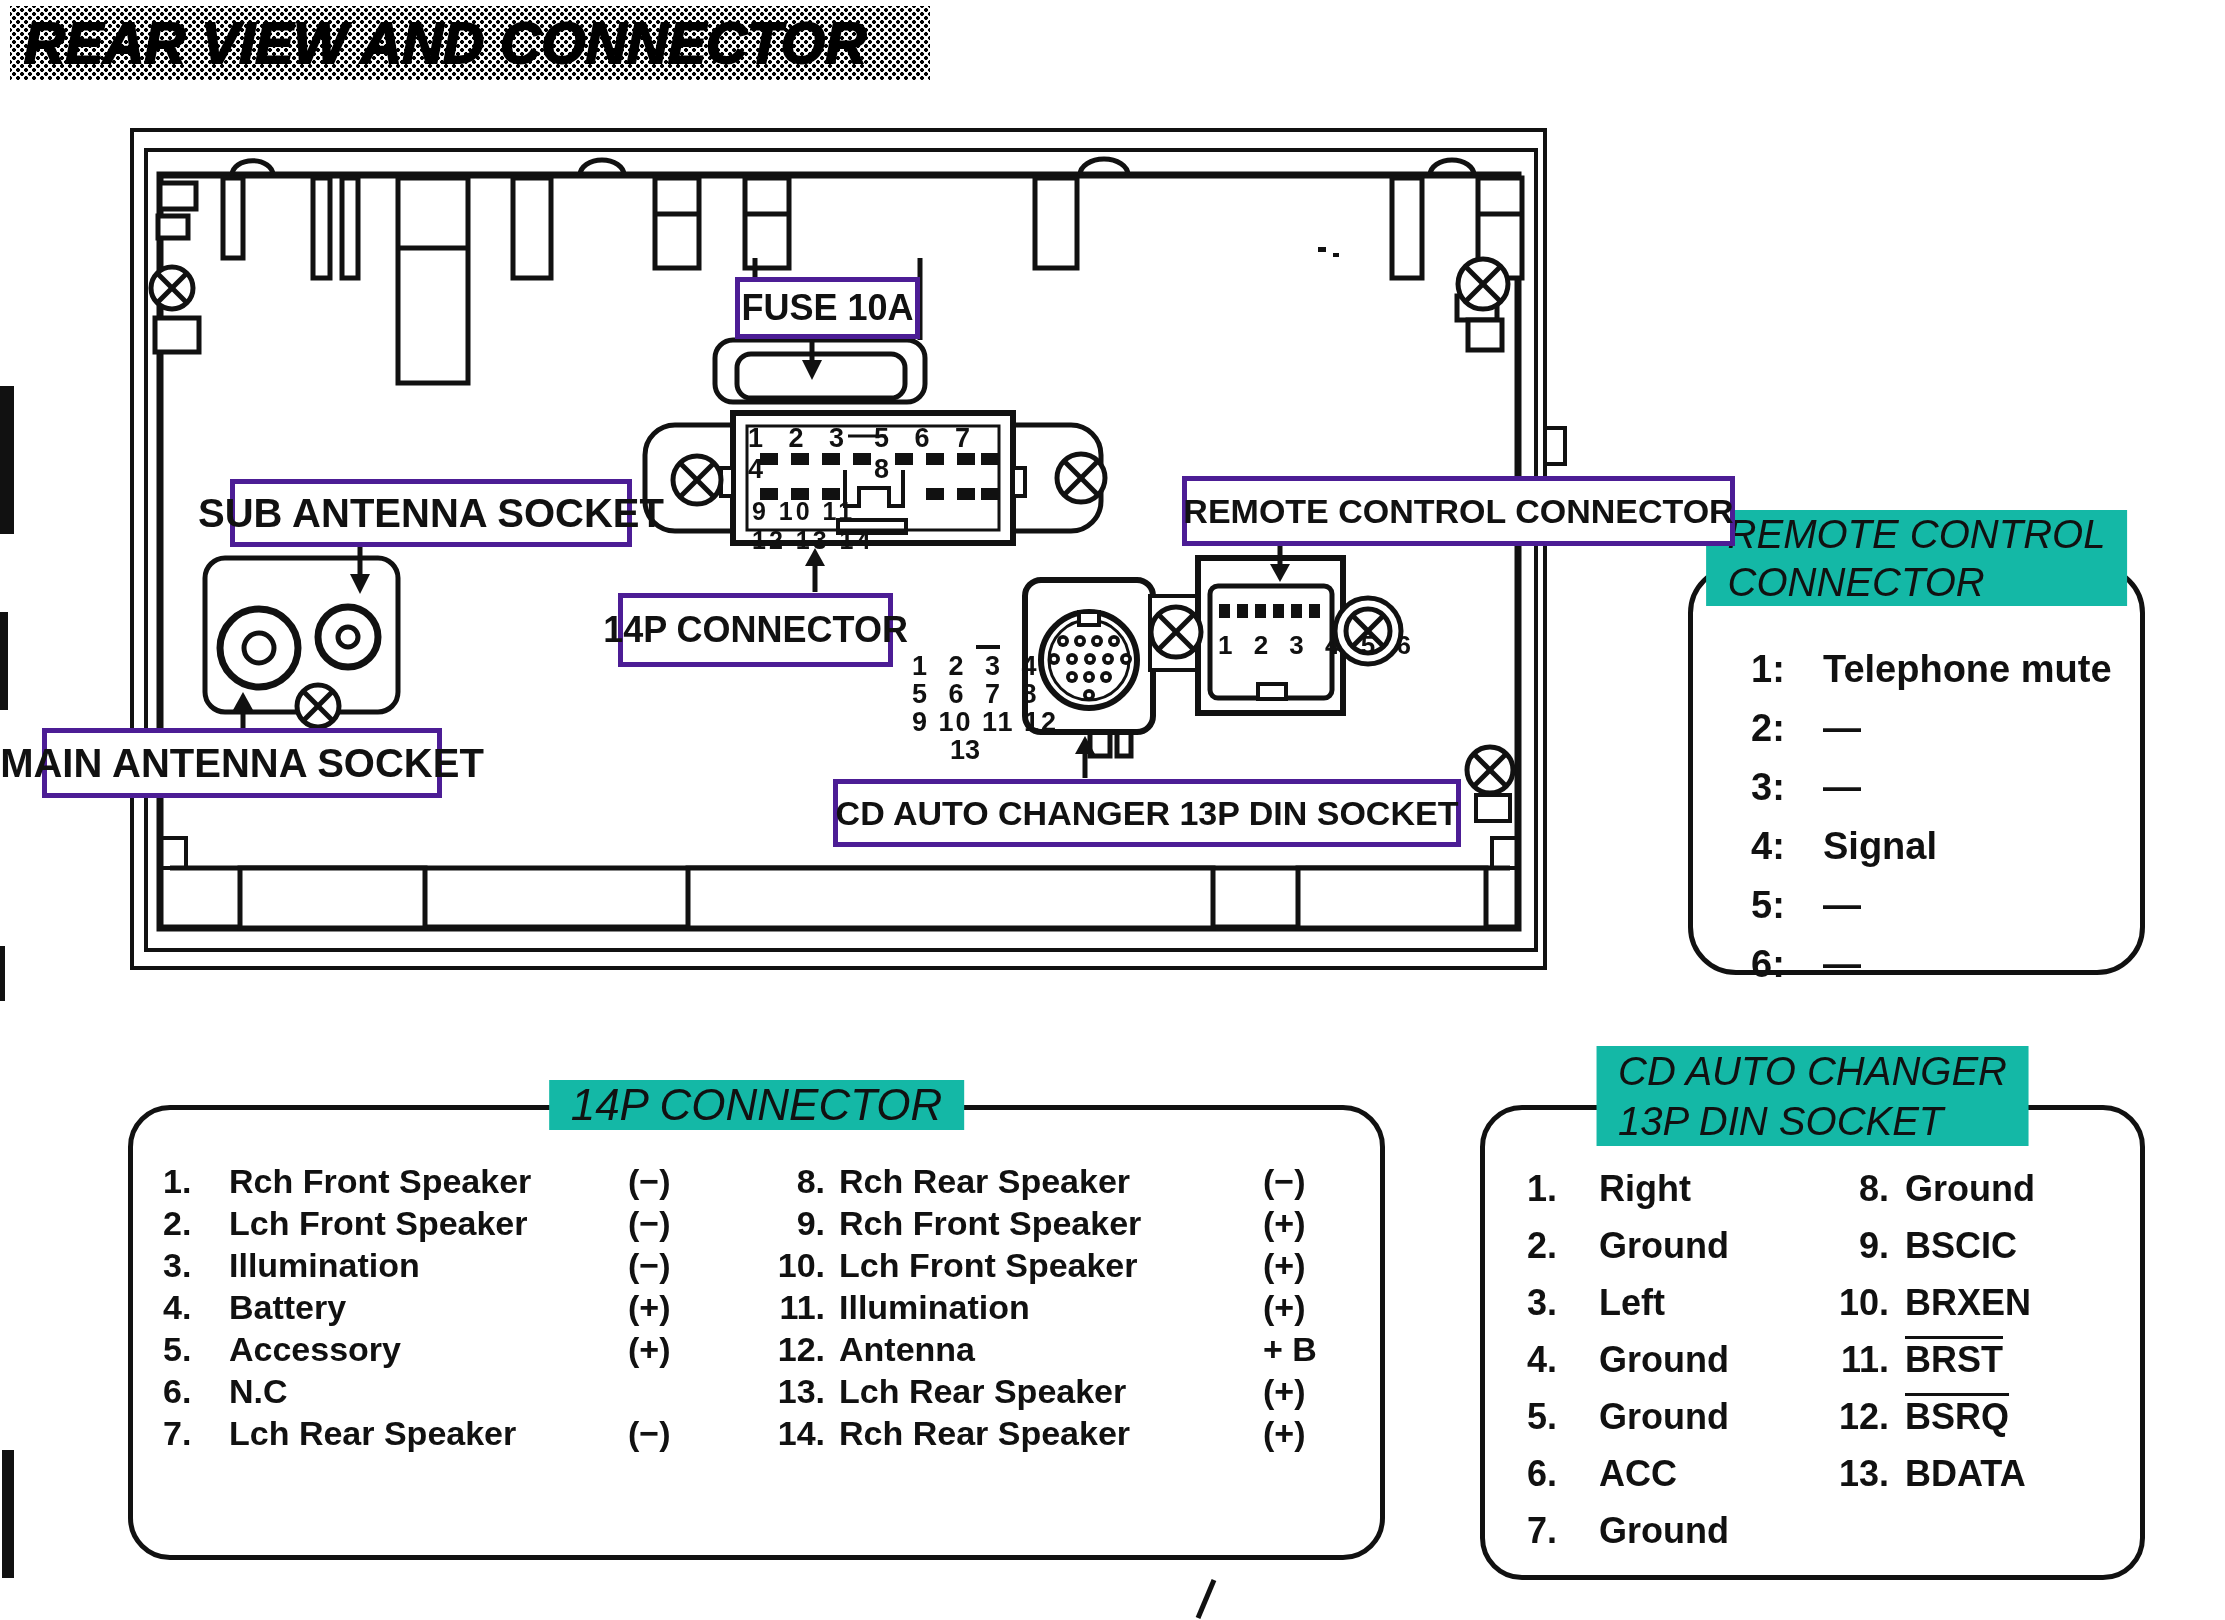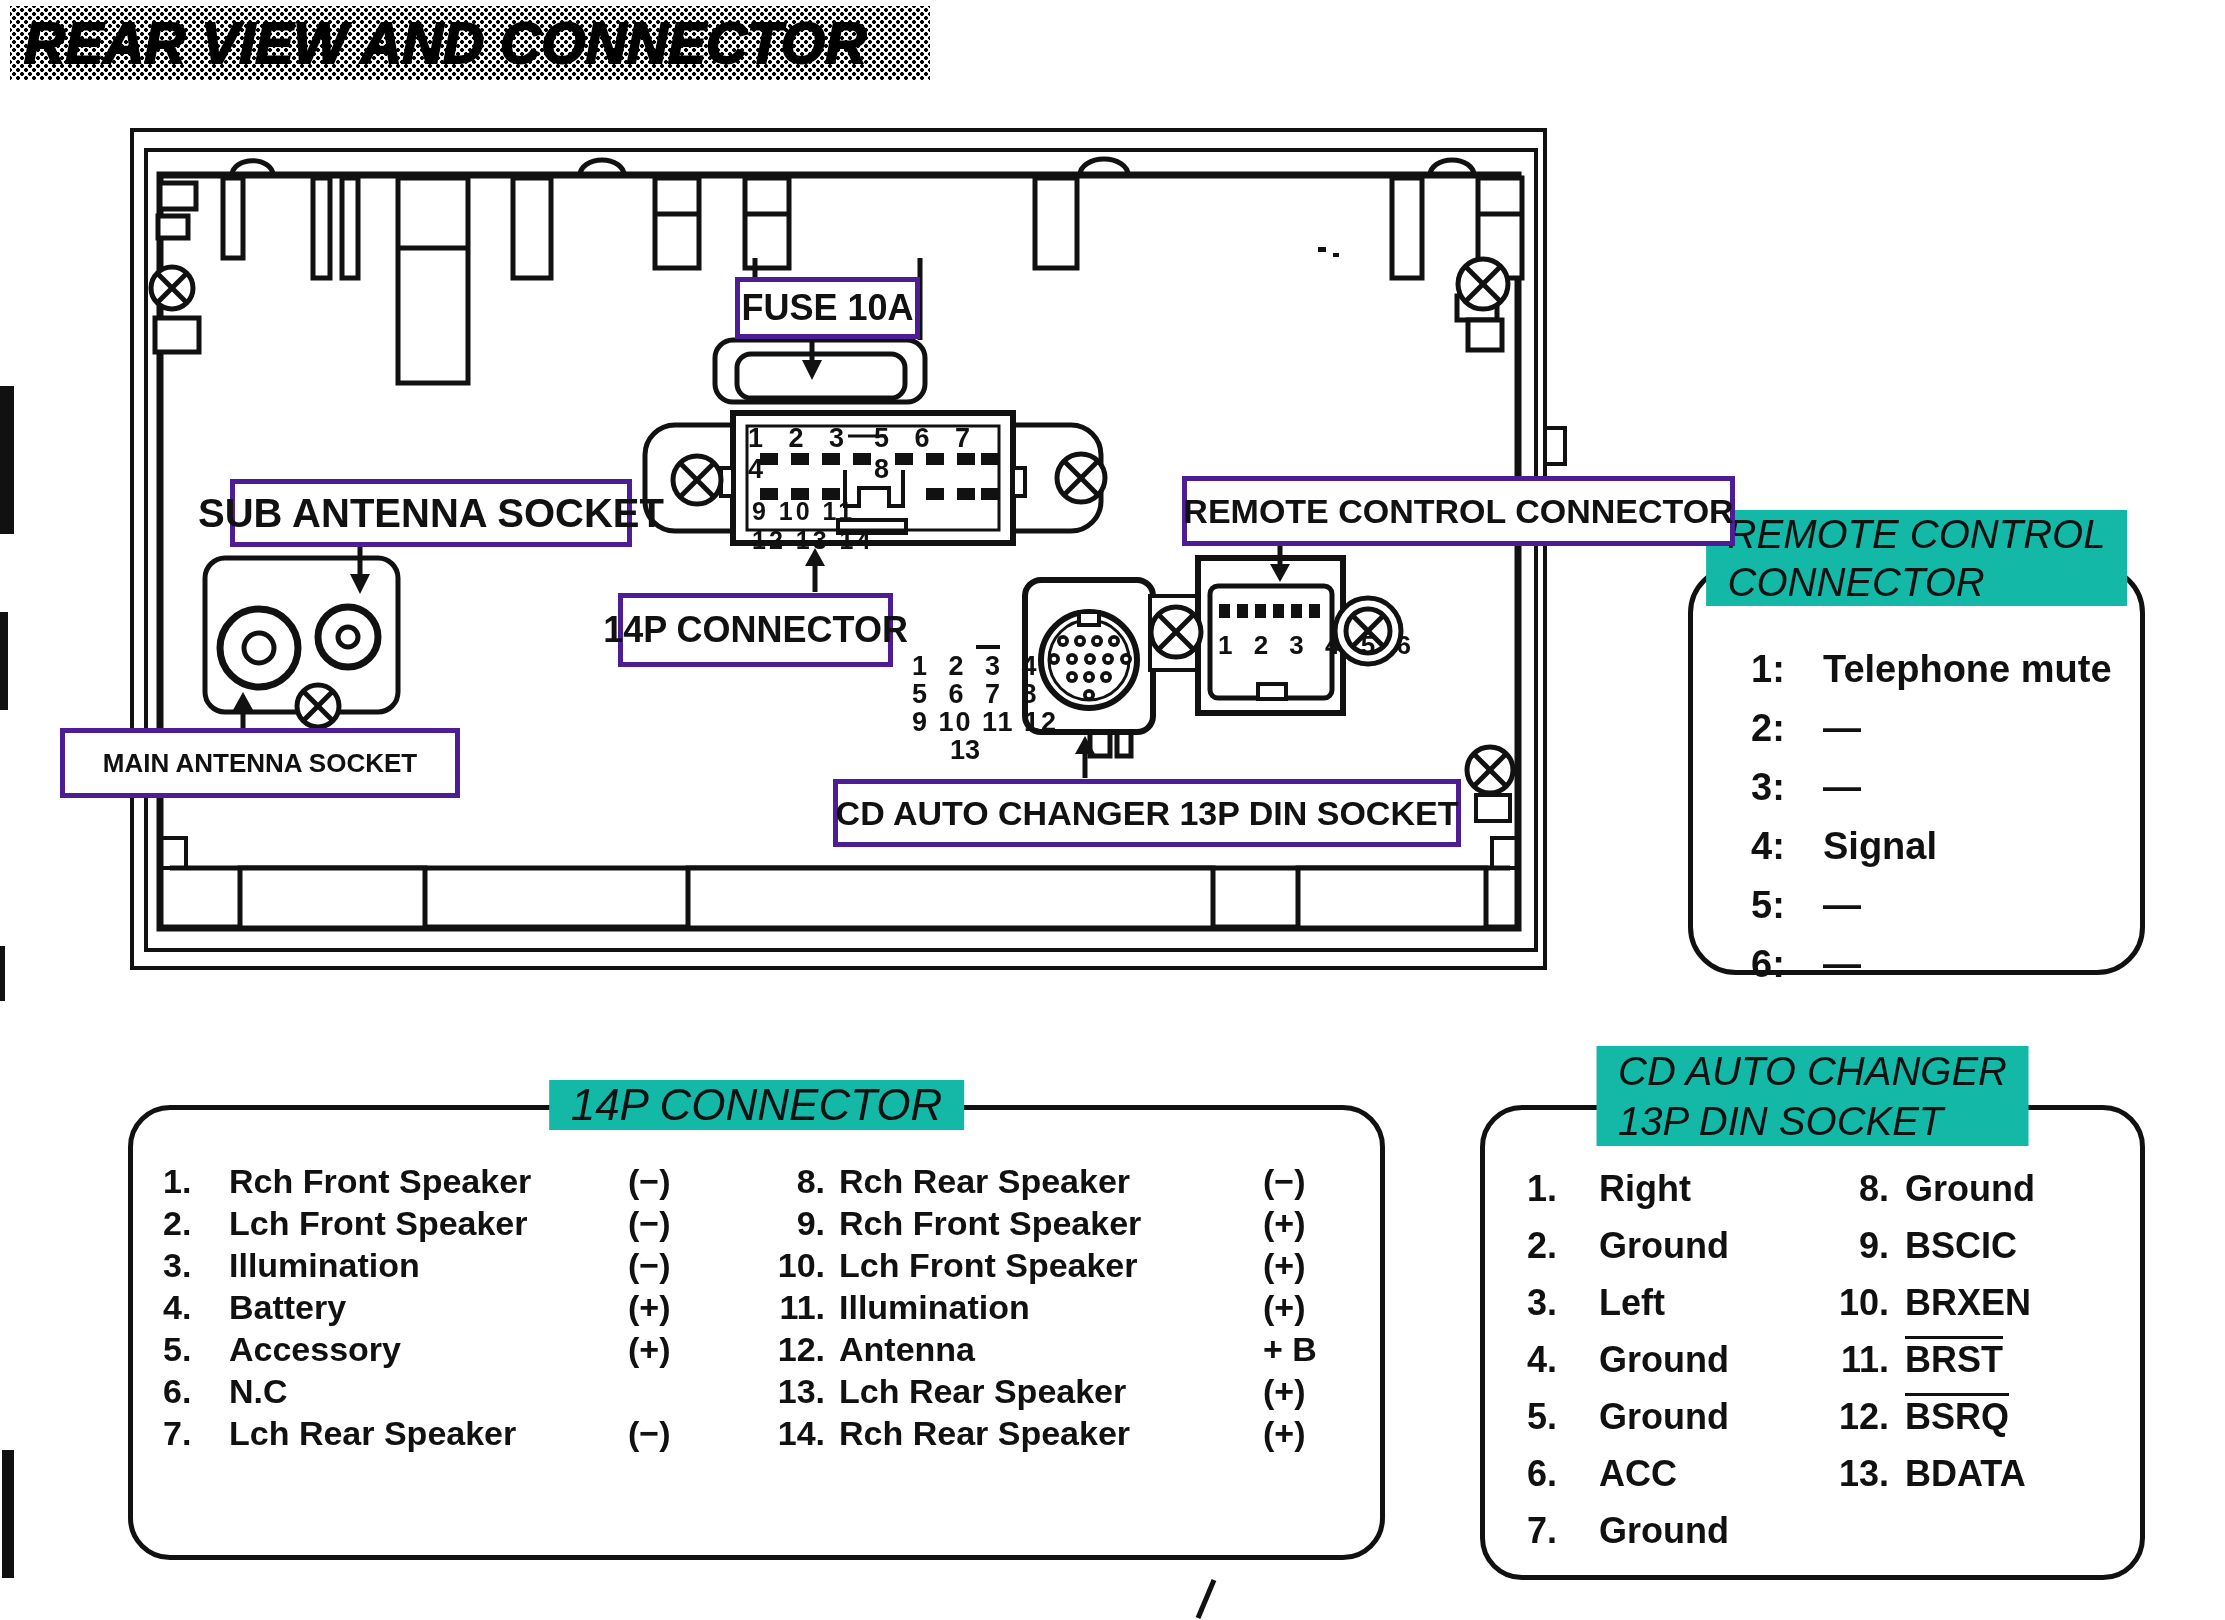--- a/index.html
+++ b/index.html
@@ -255,21 +255,21 @@
       <rect x="1333" y="253" width="6" height="4"></rect>
     </g>
     <line x1="1198" y1="1618" x2="1214" y2="1580" stroke-width="5"></line>
   </g>
 </svg>
 
 <div class="abs page-title">REAR VIEW AND CONNECTOR</div>
 
 <div class="abs dlabel" style="left:735px;top:277px;width:175px;height:52px;font-size:36px;">FUSE 10A</div>
 <div class="abs dlabel" style="left:230px;top:479px;width:392px;height:58px;font-size:40px;">SUB ANTENNA SOCKET</div>
-<div class="abs dlabel" style="left:60px;top:728px;width:390px;height:60px;font-size:26px;">MAIN ANTENNA SOCKET</div>
+<div class="abs dlabel" style="left:42px;top:728px;width:390px;height:60px;font-size:40px;">MAIN ANTENNA SOCKET</div>
 <div class="abs dlabel" style="left:618px;top:593px;width:265px;height:64px;font-size:36px;">14P CONNECTOR</div>
 <div class="abs dlabel" style="left:1182px;top:476px;width:543px;height:60px;font-size:34px;">REMOTE CONTROL CONNECTOR</div>
 <div class="abs dlabel" style="left:833px;top:779px;width:618px;height:58px;font-size:34px;">CD AUTO CHANGER 13P DIN SOCKET</div>
 
 <div class="abs pins-text" style="left:748px;top:423px;width:252px;display:flex;justify-content:space-between;font-size:27px;">
   <span style="letter-spacing:9px;">1 2 3 4</span>
   <span style="letter-spacing:9px;">5 6 7 8</span>
 </div>
 <div class="abs pins-text" style="left:752px;top:497px;width:244px;display:flex;justify-content:space-between;font-size:25px;flex-direction:column;">
   <span style="letter-spacing:3px;">9 10 11</span>

